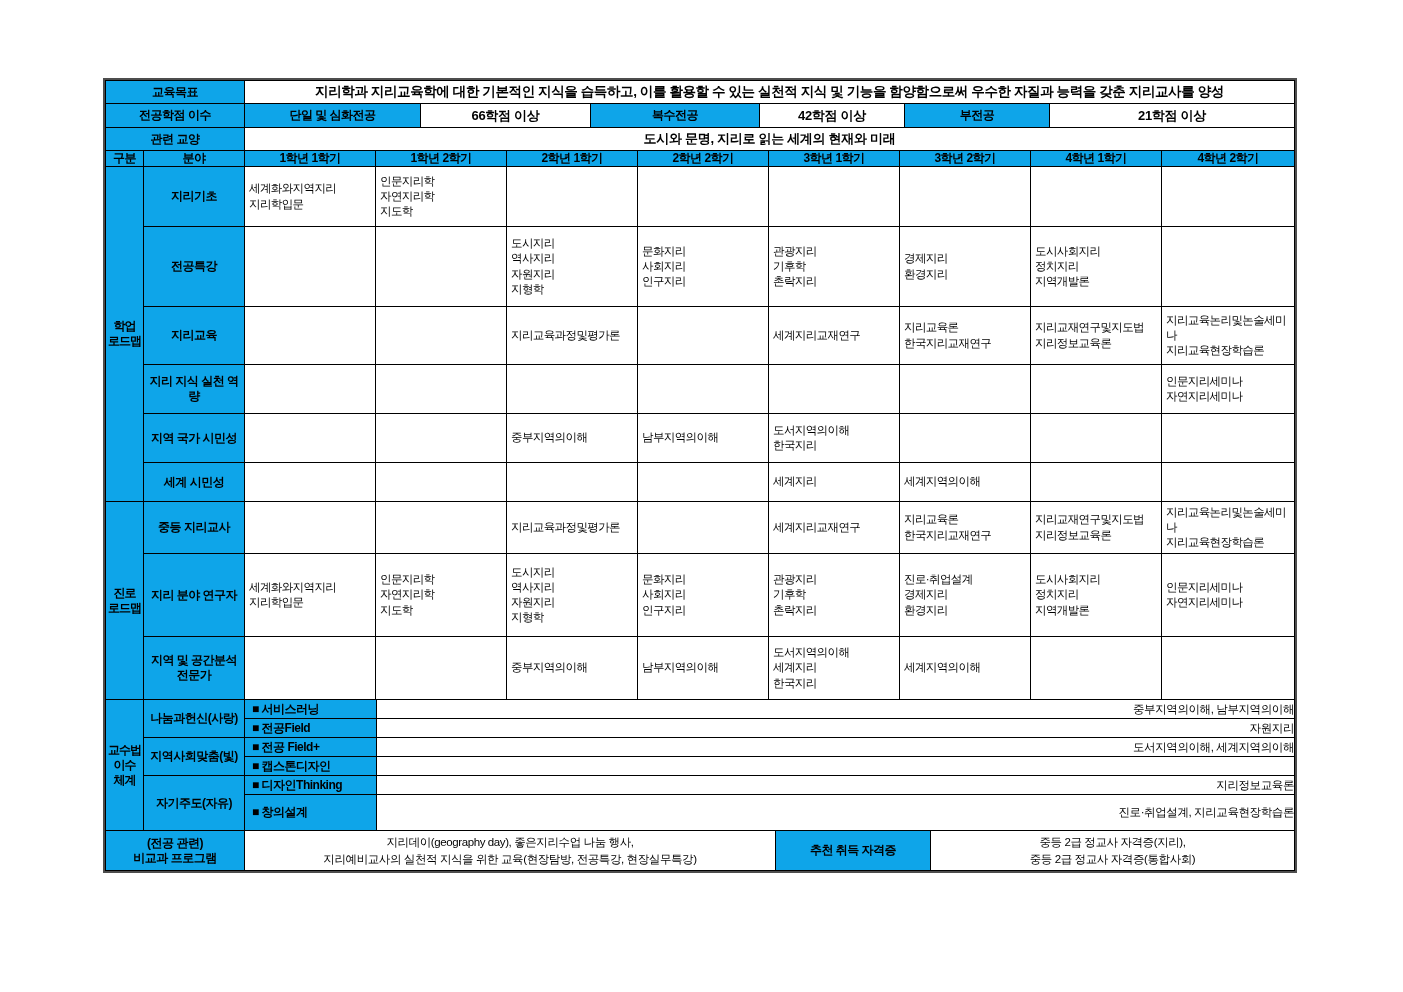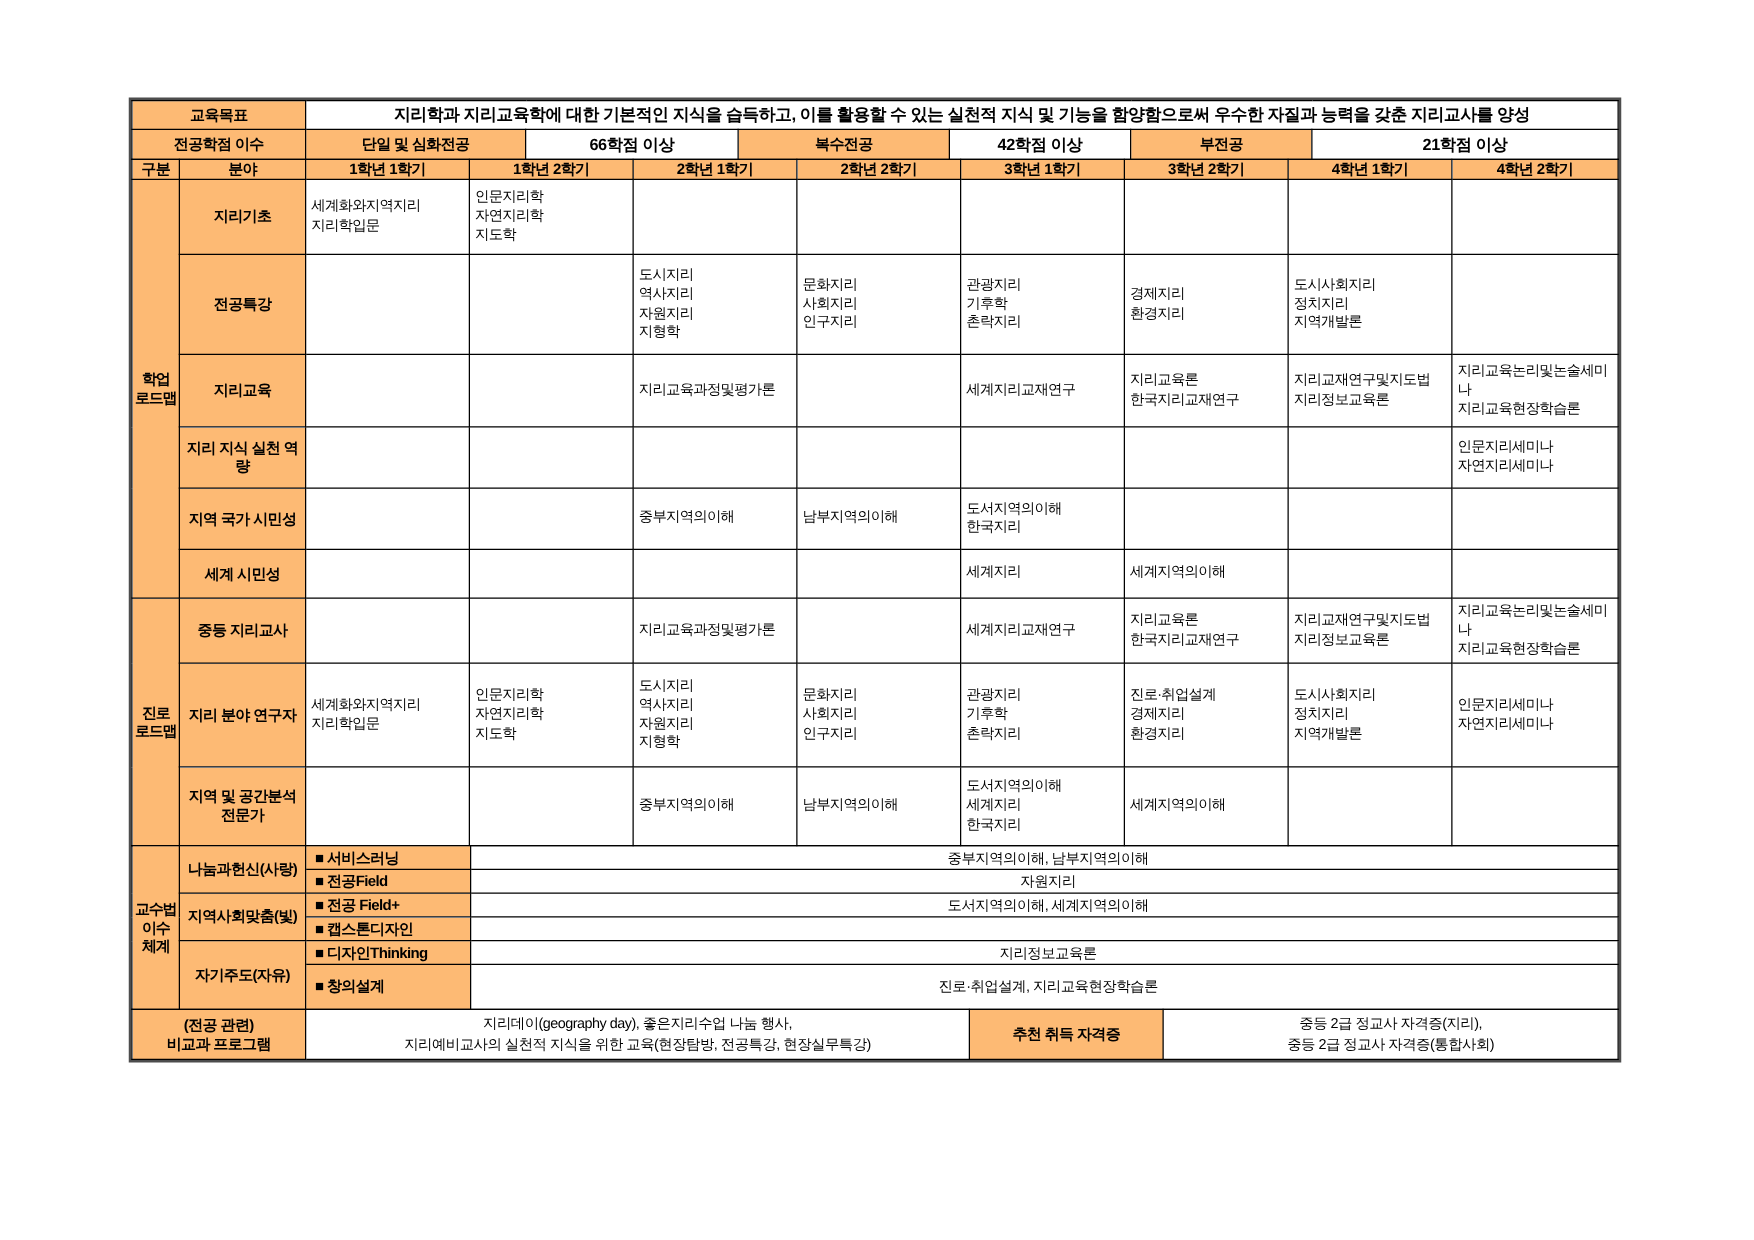--- a/index.html
+++ b/index.html
@@ -5,29 +5,29 @@
   html,body{margin:0;padding:0;}
   body{
     width:1403px;height:992px;background:#ffffff;overflow:hidden;position:relative;
     font-family:"Liberation Sans","DejaVu Sans",sans-serif;color:#000;
   }
   .doc{position:absolute;left:103px;top:78px;width:1190px;border:2px solid #4d4d4d;background:#fff;}
   table.band{border-collapse:collapse;table-layout:fixed;width:100%;}
   table.band + table.band{margin-top:-1px;}
   td{border:1px solid #000;overflow:hidden;vertical-align:middle;padding:0;}
   
-  .lbl,.sec,.hdr,.itm{background:#fdba74;}
+  .lbl,.sec,.hdr,.itm{background:#0ea5e9;}
   .lbl,.sec,.hdr{font-weight:bold;text-align:center;font-size:12px;letter-spacing:-0.5px;white-space:pre-line;line-height:1.25;}
   .sec{font-size:12px;letter-spacing:-1px;}
   .val{font-weight:bold;text-align:center;font-size:13px;letter-spacing:-0.3px;margin-left:16px;}
   .goal{font-weight:bold;text-align:center;font-size:13.5px;letter-spacing:-0.4px;white-space:nowrap;}
   .liberal{font-weight:bold;text-align:center;font-size:13px;letter-spacing:-0.3px;}
   .course{font-size:11.5px;text-align:left;padding:1px 2px 1px 4px;white-space:pre-line;line-height:1.32;letter-spacing:-0.6px;}
   .itm{font-weight:bold;font-size:12px;text-align:left;padding-left:7px;letter-spacing:-0.5px;}
-  .crs{font-size:11.5px;text-align:center;padding-left:6px;letter-spacing:-0.4px;margin-top:12px;}
+  .crs{font-size:11.5px;text-align:right;padding-left:6px;letter-spacing:-0.4px;margin-top:12px;}
   .pre{white-space:pre-line;}
   .leftpad{text-align:center;padding:1px 4px;font-size:11.5px;letter-spacing:-0.4px;line-height:1.45;}
 </style>
 </head>
 <body>
 
 <div class="doc">
 
   <table class="band">
     <colgroup>
@@ -45,20 +45,24 @@
       <td class="goal" colspan="6">지리학과 지리교육학에 대한 기본적인 지식을 습득하고, 이를 활용할 수 있는 실천적 지식 및 기능을 함양함으로써 우수한 자질과 능력을 갖춘 지리교사를 양성</td>
     </tr>
     <tr style="height:24px">
       <td class="lbl">전공학점 이수</td>
       <td class="lbl">단일 및 심화전공</td>
       <td class="val">66학점 이상</td>
       <td class="lbl">복수전공</td>
       <td class="val">42학점 이상</td>
       <td class="lbl">부전공</td>
       <td class="val">21학점 이상</td>
+    </tr>
+    <tr style="height:23px">
+      <td class="lbl">관련 교양</td>
+      <td class="liberal" colspan="6">도시와 문명, 지리로 읽는 세계의 현재와 미래</td>
     </tr>
   </tbody>
     </table>
 
   <table class="band">
     <colgroup>
       <col style="width:38px">
         <col style="width:101px">
       <col style="width:131px">
         <col style="width:131px">

